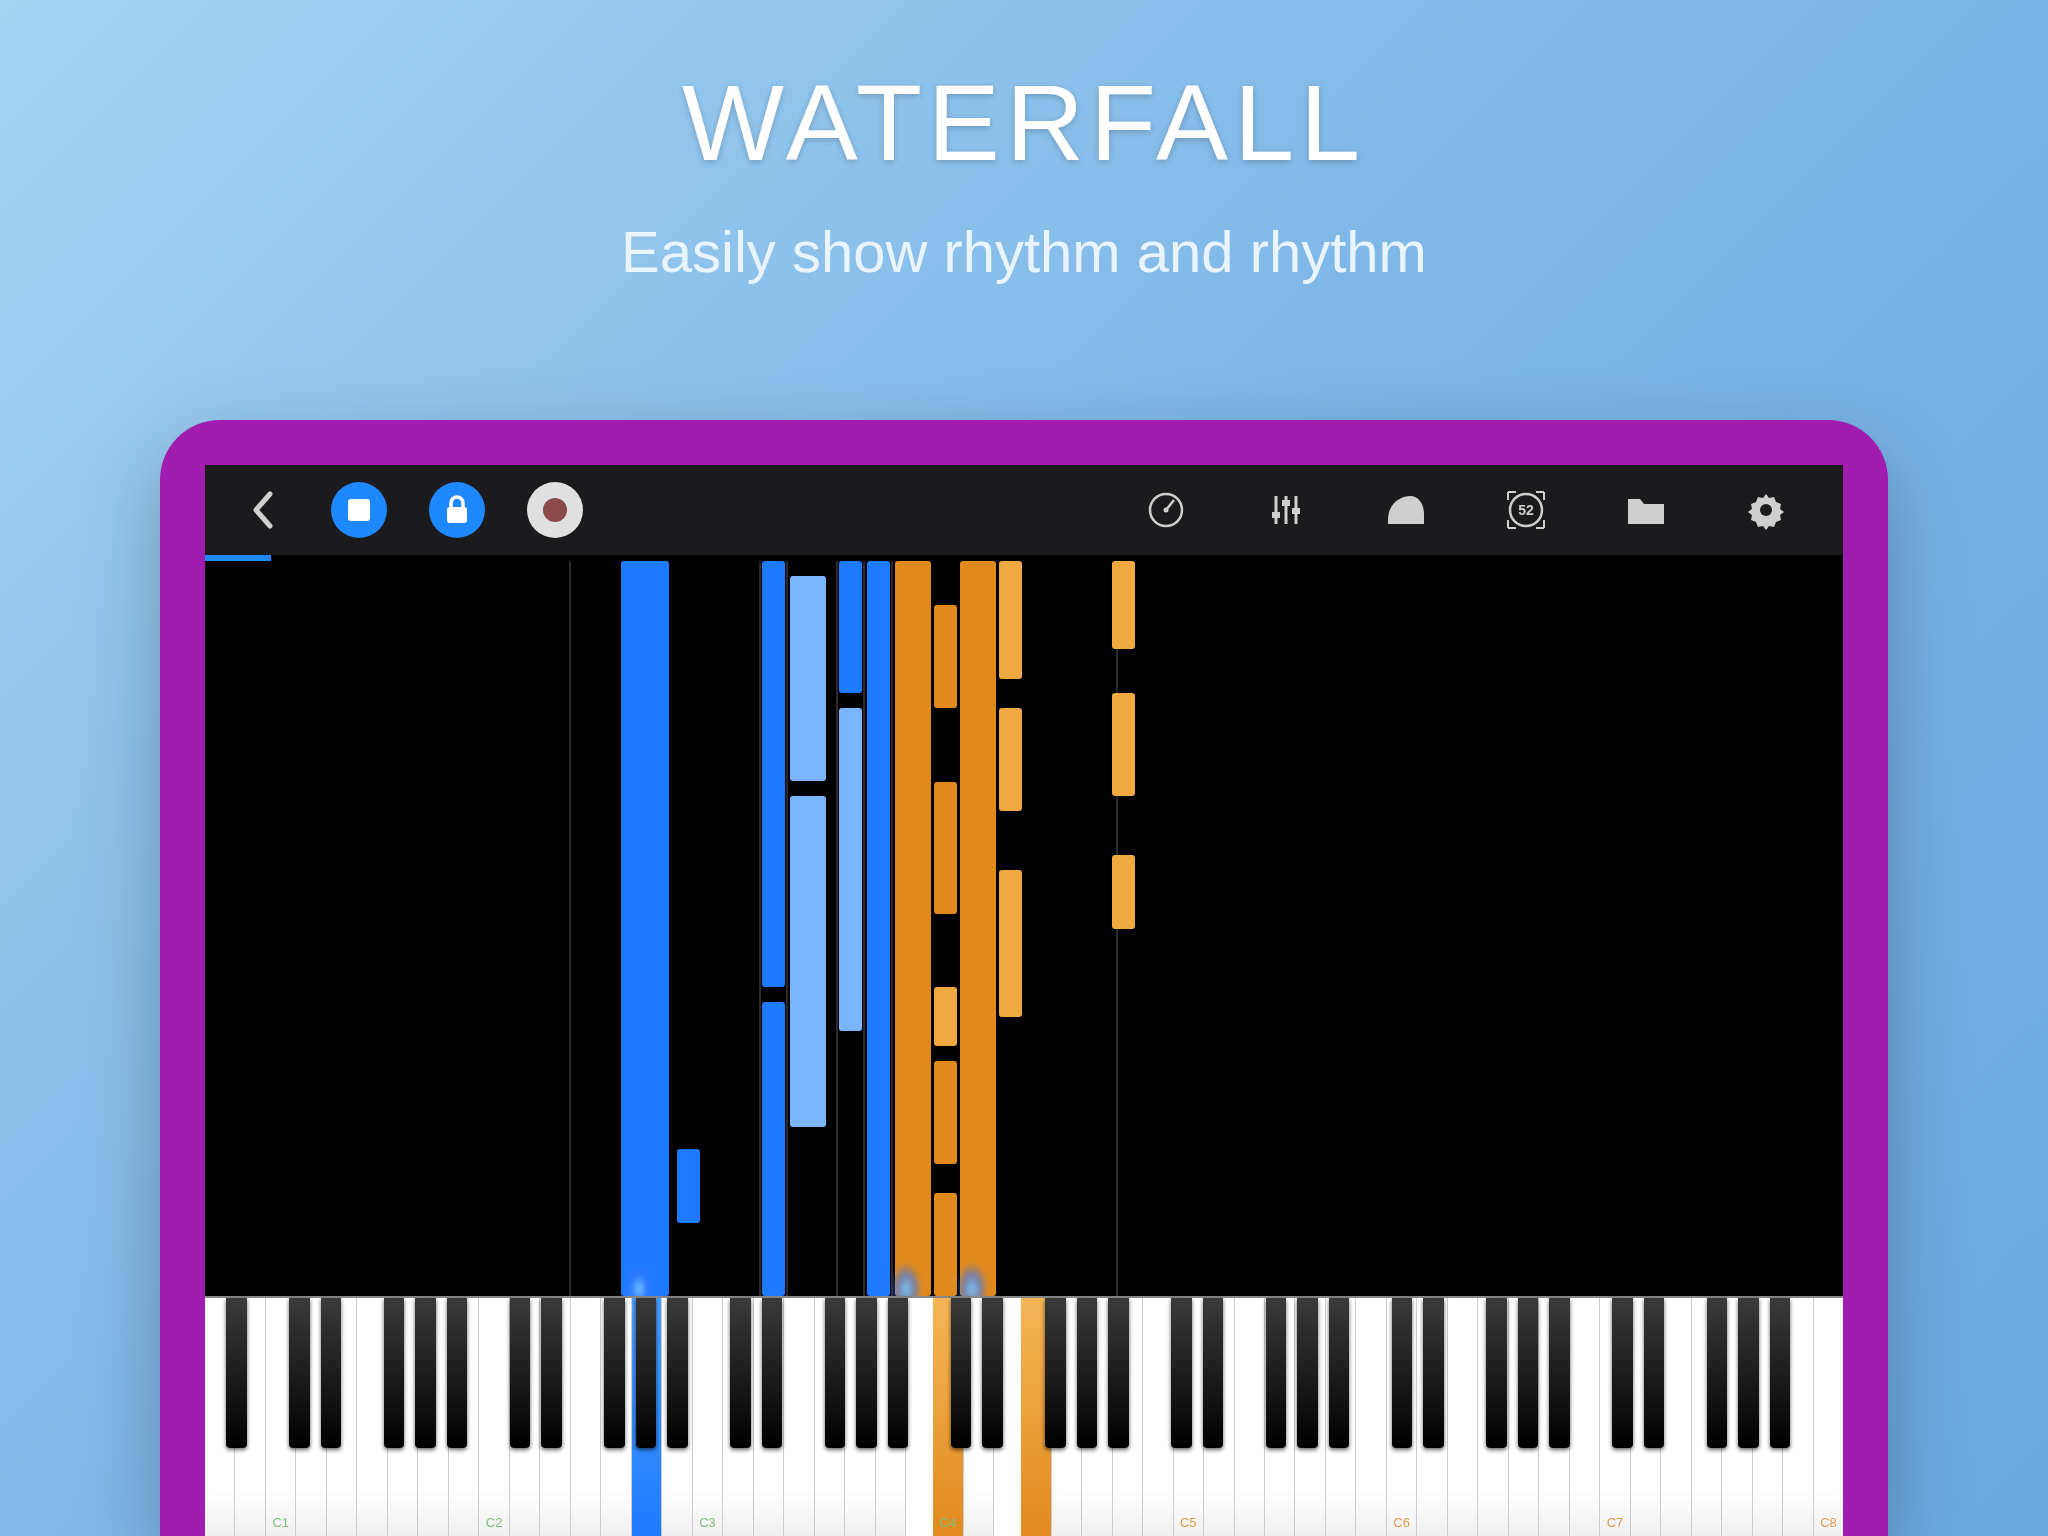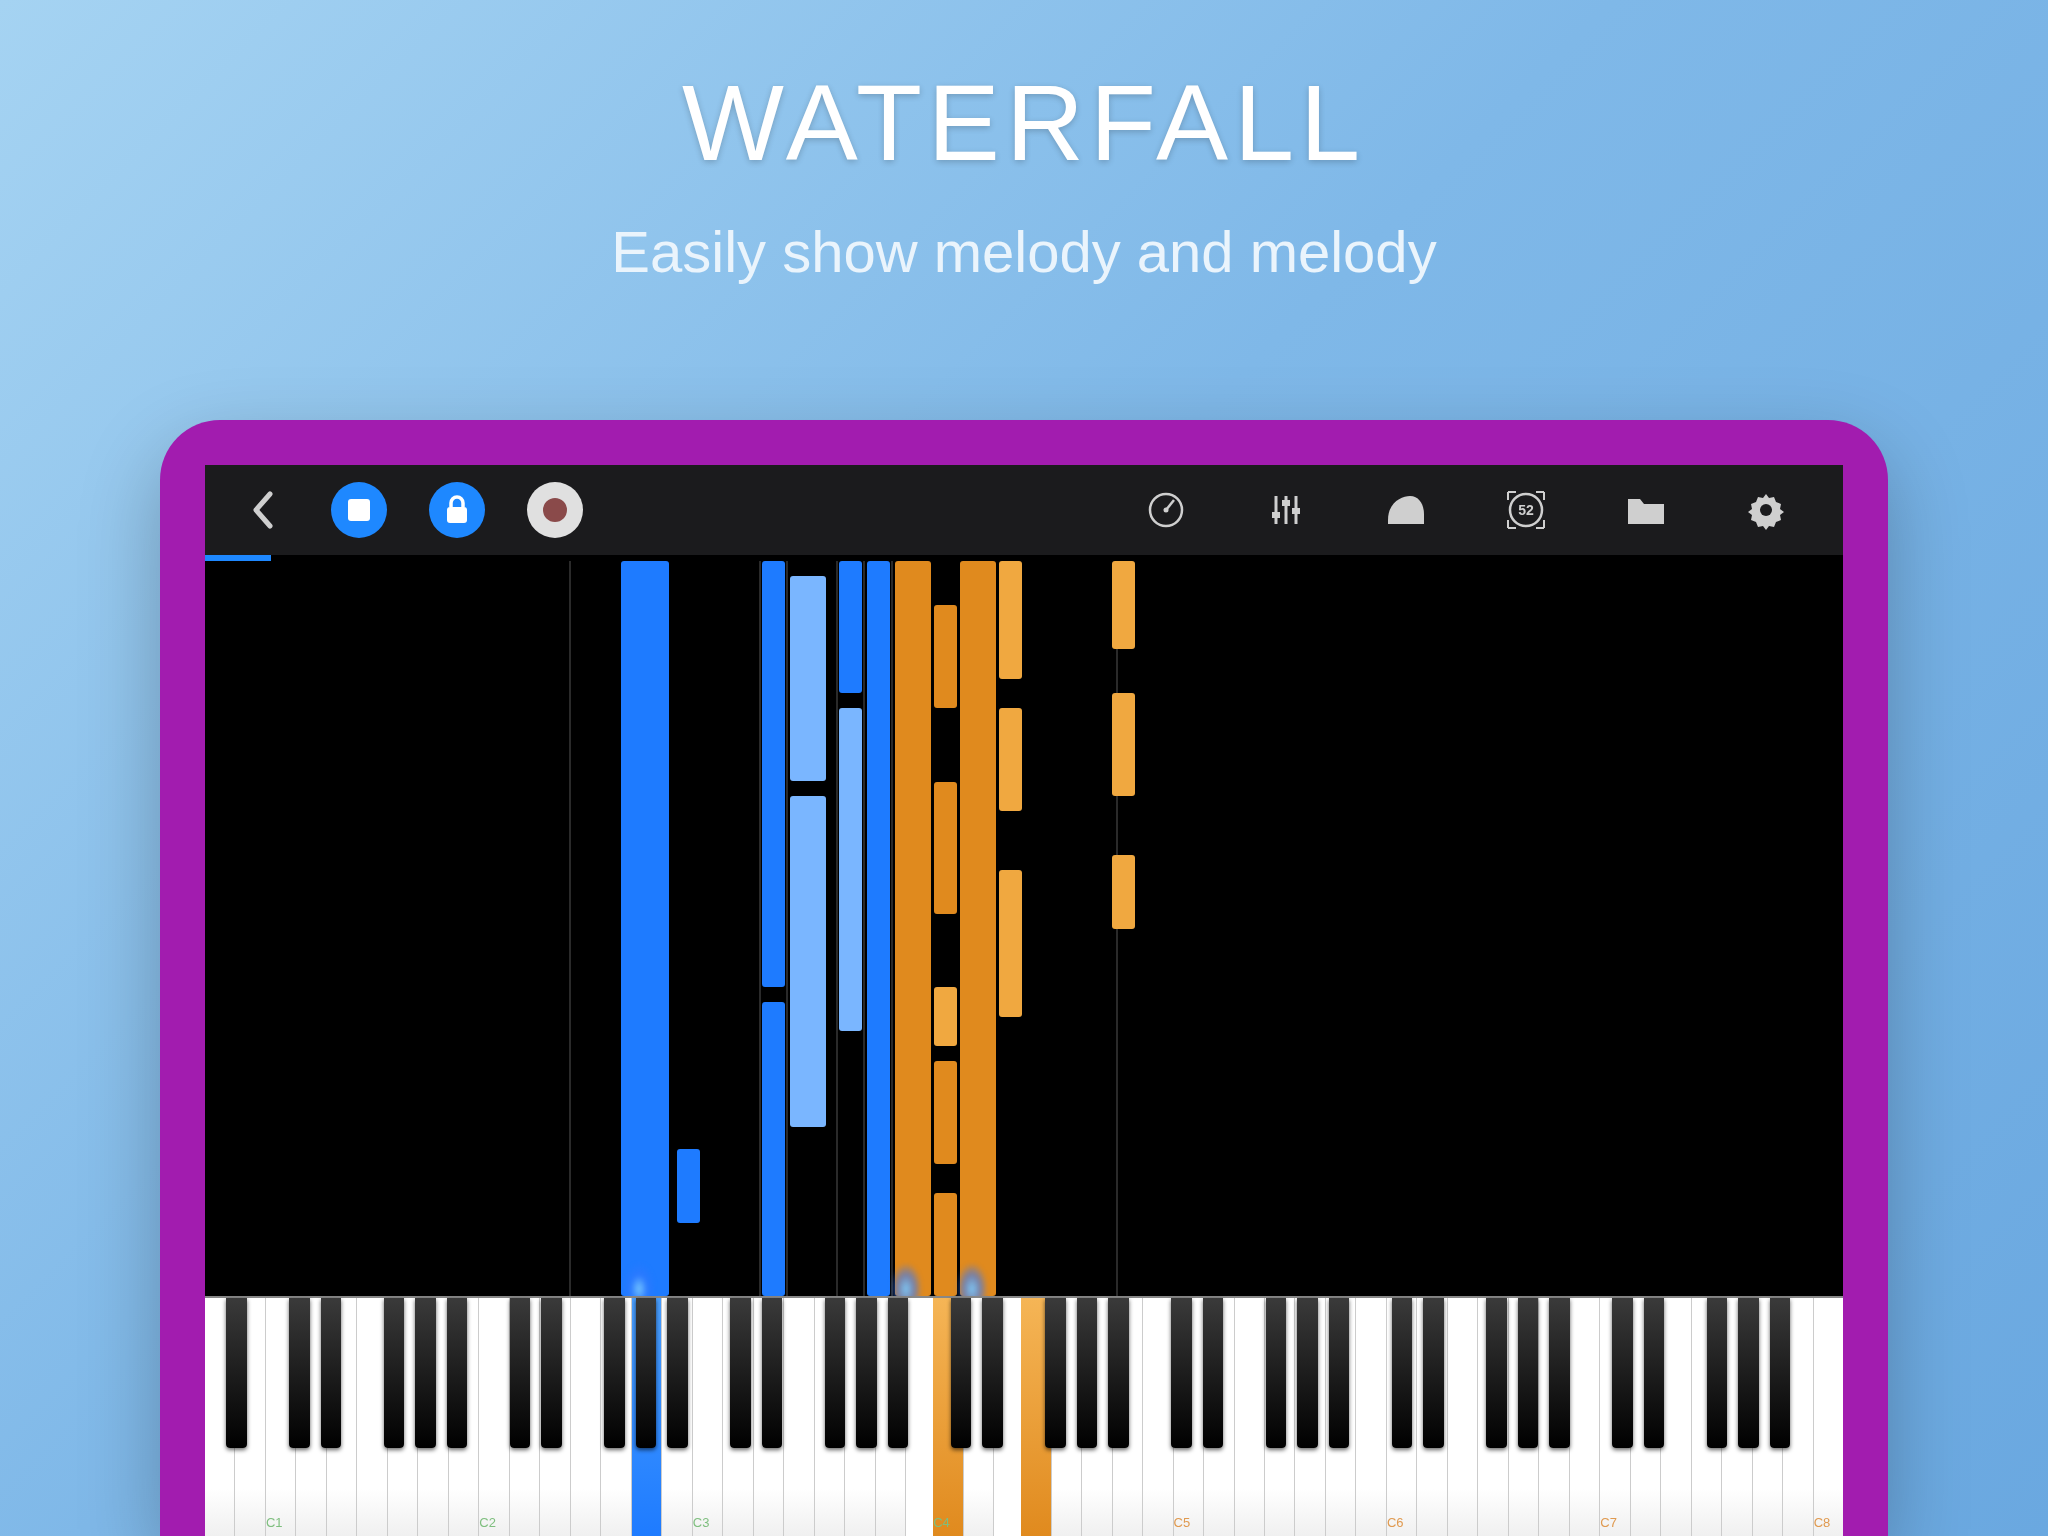--- a/index.html
+++ b/index.html
@@ -87,32 +87,32 @@
     position:absolute; left:0; right:0; bottom:0; height:240px;
     background:#fff;
     border-top:2px solid #888;
   }
   .white-keys { position:absolute; inset:0; display:flex; }
   .wkey { flex:1; border-right:1px solid #ccc; position:relative;
     background:linear-gradient(#fff 0%,#fff 80%,#f0f0f0 100%);}
   .wkey:last-child{border-right:none;}
   .wkey.pressed-blue { background:linear-gradient(#4a9fff,#1e7bff); }
   .wkey.pressed-orange { background:linear-gradient(#f5b556,#e08a1e);margin-left:27px; }
-  .keylabel{position:absolute;bottom:6px;left:0;right:0;text-align:left;font-size:13px;color:#7fbf7f;font-weight:400;}
+  .keylabel{position:absolute;bottom:6px;left:0;right:0;text-align:center;font-size:13px;color:#7fbf7f;font-weight:400;}
   .keylabel.o{color:#e09a50;}
   .black-keys{position:absolute;inset:0;pointer-events:none;}
   .bkey{position:absolute;top:0;height:150px;background:linear-gradient(#3a3a3a,#000);
     border-radius:0 0 4px 4px; box-shadow:0 2px 4px rgba(0,0,0,.6);}
   .keyboard .wkey, .keyboard .bkey{pointer-events:auto;cursor:pointer;}
 </style>
 </head>
 <body>
 
 <div class="hero-title">WATERFALL</div>
-<div class="hero-subtitle">Easily show melody and melody</div>
+<div class="hero-subtitle">Easily show rhythm and rhythm</div>
 
 <div class="tablet">
   <div class="screen">
 
     <div class="toolbar">
       <div class="tb-left">
         <div class="tb-btn">
           <svg width="28" height="40" viewBox="0 0 28 40">
               <path d="M22 4 L8 20 L22 36" stroke="#cfcfcf" stroke-width="5" fill="none" stroke-linecap="round" stroke-linejoin="round"></path>
             </svg>

